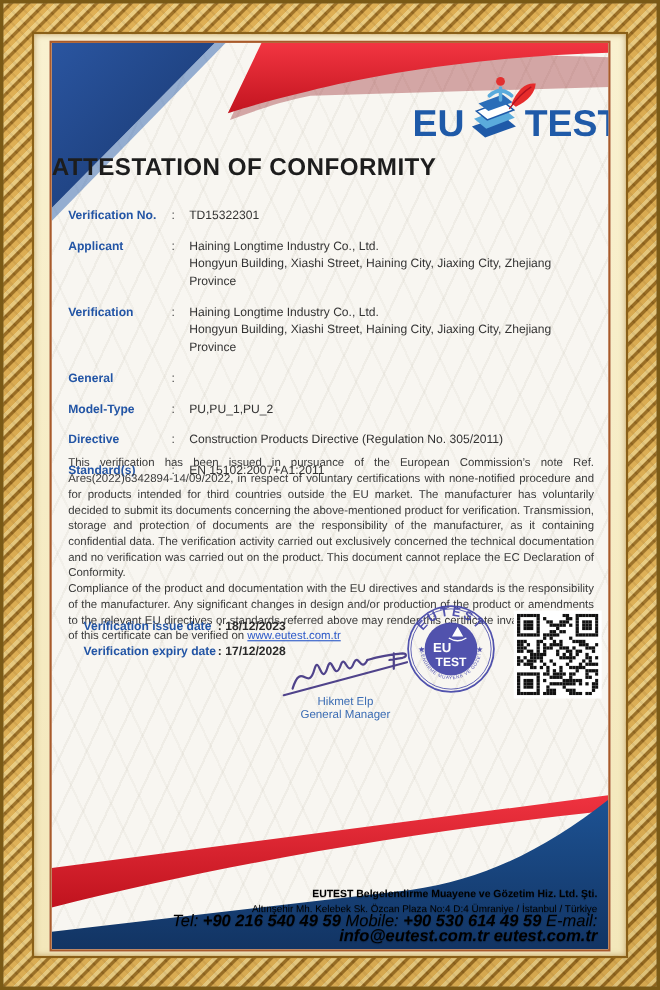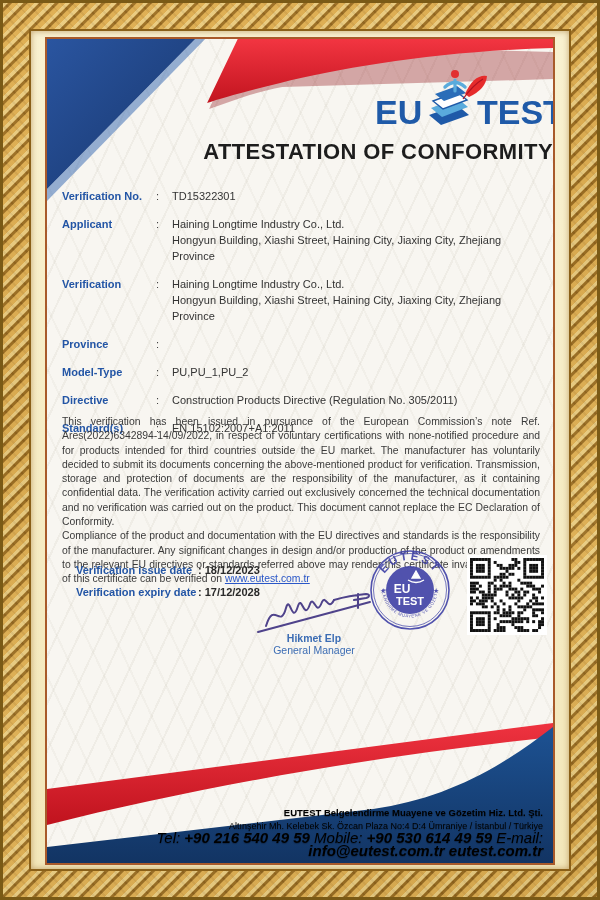--- a/index.html
+++ b/index.html
@@ -34,23 +34,22 @@
   }
 
   .topdeco, .botdeco { position:absolute; left:0; width:100%; display:block; }
   .topdeco { top:0; height:170px; }
   .botdeco { bottom:0; height:160px; }
 
   .logo { position:absolute; left:326px; top:28px; width:186px; height:68px; }
 
   .title {
     position:absolute; top:100px; left:0; width:100%;
-    text-align:right; font-size:22px; font-weight:bold; color:#1d1d1d;
+    text-align:left; font-size:22px; font-weight:bold; color:#1d1d1d;
     letter-spacing:.4px;
-    padding-left:24px;
   }
 
   .fields { position:absolute; left:15px; top:149px; right:28px; }
   .frow { display:flex; margin-bottom:12px; font-size:11px; line-height:16px; }
   .flabel { width:94px; font-weight:bold; color:#2355a5; flex:none; }
   .fcolon { width:16px; color:#444; flex:none; }
   .fvalue { flex:1; color:#333; }
 
   .bodytext {
     position:absolute; left:15px; top:376px; right:13px;
@@ -58,21 +57,21 @@
   }
   .bodytext a { color:#2a57c8; }
 
   .dates { position:absolute; left:29px; top:523px; }
   .drow { display:flex; font-size:11px; font-weight:bold; line-height:16px; margin-bottom:6px; }
   .dlabel { width:122px; color:#2355a5; flex:none; }
   .dvalue { color:#2a2a2a; }
 
   .sig { position:absolute; left:192px; top:545px; width:150px; text-align:center; }
   .sig svg { display:block; margin:0 auto; }
-  .signame { font-size:10.5px; color:#3c6db4; margin-top:-4px;font-weight:bold; }
+  .signame { font-size:10.5px; color:#3c6db4; margin-top:-4px; }
   .sigrole { font-size:10.5px; color:#3c6db4; }
 
   .stamp { position:absolute; left:322px; top:510px; width:82px; height:82px; opacity:.92; }
   .qr { position:absolute; left:420px; top:516px; width:80px; height:80px; background:#fff; padding:3px; }
 
   .footertext {
     position:absolute; right:10px; bottom:6px; text-align:right;
     color:#000000; line-height:12.5px; text-shadow:0 1px 1px rgba(0,0,0,.25);
   }
   .ft1 { font-size:9.5px; font-weight:bold; }
@@ -144,21 +143,21 @@
           </div>
           <div class="frow">
             <div class="flabel">Verification</div>
             <div class="fcolon">:</div>
             <div class="fvalue">
               <div>Haining Longtime Industry Co., Ltd.</div>
               <div>Hongyun Building, Xiashi Street, Haining City, Jiaxing City, Zhejiang Province</div>
             </div>
           </div>
           <div class="frow">
-            <div class="flabel">Province</div>
+            <div class="flabel">General</div>
             <div class="fcolon">:</div>
           </div>
           <div class="frow">
             <div class="flabel">Model-Type</div>
             <div class="fcolon">:</div>
             <div class="fvalue">
               <div>PU,PU_1,PU_2</div>
             </div>
           </div>
           <div class="frow">

